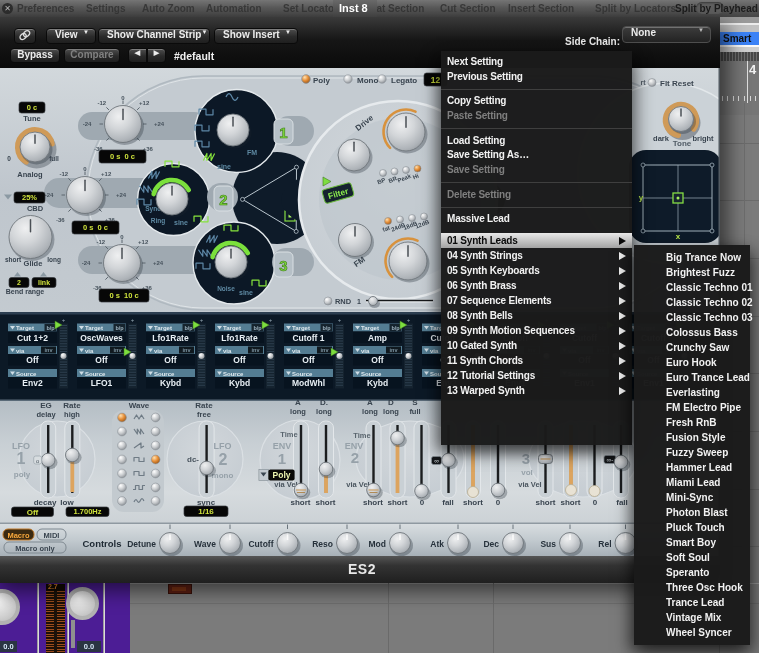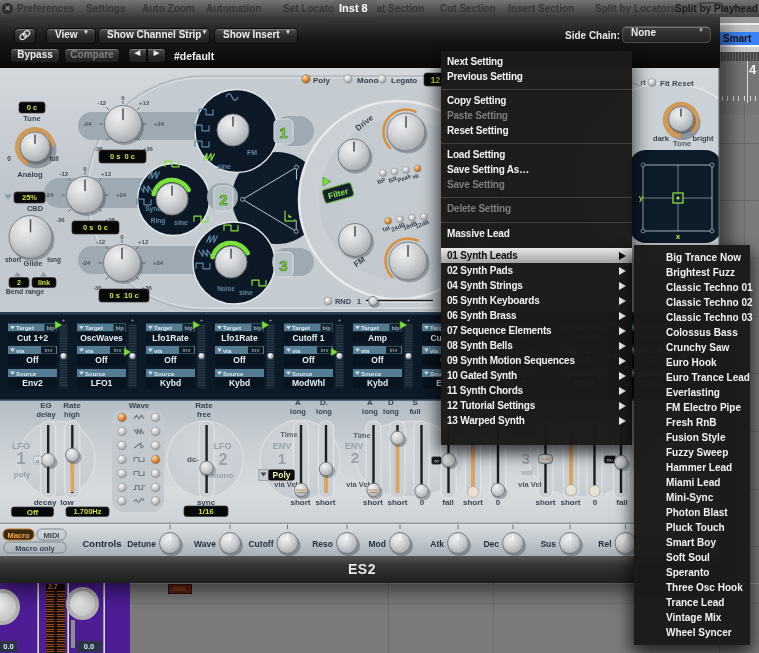--- a/index.html
+++ b/index.html
@@ -125,21 +125,21 @@
     </div>
   <div class="hbtn dd" style="left:224px;top:11px;width:84px;height:16px">
       <span>Show Insert</span>
       <span style="font-size:6px">▼</span>
     </div>
   <div class="hbtn" style="left:20px;top:31px;width:50px;height:15px;justify-content:center">Bypass</div>
   <div class="hbtn" style="left:74px;top:31px;width:56px;height:15px;justify-content:center;color:#808080">Compare</div>
   <div class="hbtn" style="left:138px;top:31px;width:19px;height:15px;justify-content:center;border-radius:4px 0 0 4px;font-size:7px">◀</div>
   <div class="hbtn" style="left:157px;top:31px;width:19px;height:15px;justify-content:center;border-radius:0 4px 4px 0;font-size:7px">▶</div>
   <span class="abs" style="left:184px;top:33px;font-size:10.5px;font-weight:bold;color:#f0f0f0">#default</span>
-  <span class="abs" style="left:575px;top:13px;font-size:10px;font-weight:bold;color:#e8e8e8">Side Chain:</span>
+  <span class="abs" style="left:575px;top:19px;font-size:10px;font-weight:bold;color:#e8e8e8">Side Chain:</span>
   <div class="hbtn dd" style="left:632px;top:9px;width:89px;height:17px;background:linear-gradient(#3c3c3c,#232323);border-color:#4e4e4e">
     <span>None</span>
       <span style="font-size:6px;color:#bbb">▼</span>
     </div>
 </div>
 
 <div class="abs" style="left:333px;top:0;width:44px;height:17px;background:linear-gradient(#6a6a6a,#3f3f3f);z-index:3"></div>
 <span class="abs" style="left:339px;top:2px;font-size:11px;font-weight:bold;color:#fff;z-index:4">Inst 8</span>
 
 <div class="abs" style="left:0;top:68px;width:720px;height:488px;z-index:2"><svg width="720" height="488" viewBox="0 0 720 488" font-family="Liberation Sans, sans-serif">
@@ -875,32 +875,30 @@
   background:linear-gradient(#555,#333 35%,#1f1f1f)">
   <span style="position:absolute;left:358px;top:5px;font-size:14px;font-weight:bold;color:#e8e8e8;letter-spacing:0.5px">ES2</span>
 </div>
 
 <div class="menu" style="left:441px;top:51px;width:191px;height:394px;padding-top:4px">
 <div class="mi">Next Setting</div>
 <div class="mi">Previous Setting</div>
 <div class="msep"></div>
 <div class="mi">Copy Setting</div>
 <div class="mi dis">Paste Setting</div>
-<div class="mi">Reset Setting</div>
 <div class="msep"></div>
 <div class="mi">Load Setting</div>
 <div class="mi">Save Setting As…</div>
 <div class="mi dis">Save Setting</div>
 <div class="msep"></div>
 <div class="mi dis">Delete Setting</div>
 <div class="msep"></div>
 <div class="mi">Massive Lead</div>
 <div style="height:6.5px"></div>
 <div class="mi cat hl">01 Synth Leads<span class="arr"></span></div>
-<div class="mi cat">02 Synth Pads<span class="arr"></span></div>
 <div class="mi cat">04 Synth Strings<span class="arr"></span></div>
 <div class="mi cat">05 Synth Keyboards<span class="arr"></span></div>
 <div class="mi cat">06 Synth Brass<span class="arr"></span></div>
 <div class="mi cat">07 Sequence Elements<span class="arr"></span></div>
 <div class="mi cat">08 Synth Bells<span class="arr"></span></div>
 <div class="mi cat">09 Synth Motion Sequences<span class="arr"></span></div>
 <div class="mi cat">10 Gated Synth<span class="arr"></span></div>
 <div class="mi cat">11 Synth Chords<span class="arr"></span></div>
 <div class="mi cat">12 Tutorial Settings<span class="arr"></span></div>
 <div class="mi cat">13 Warped Synth<span class="arr"></span></div>

